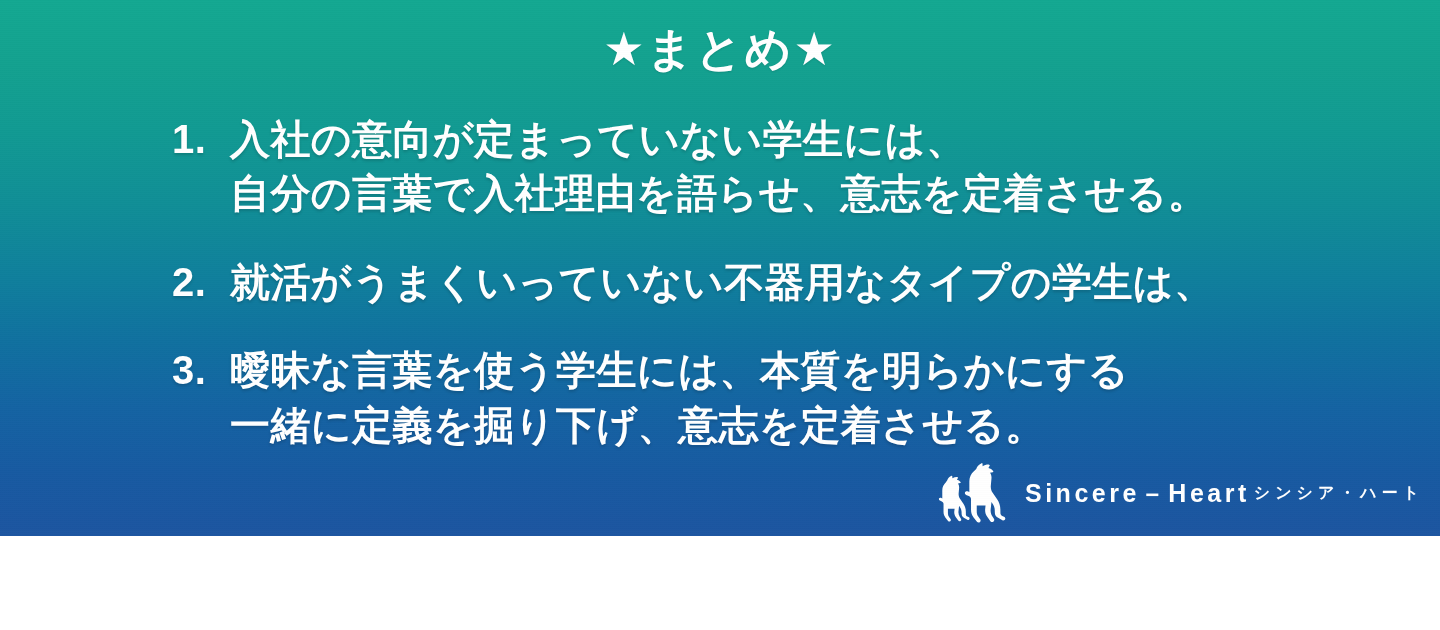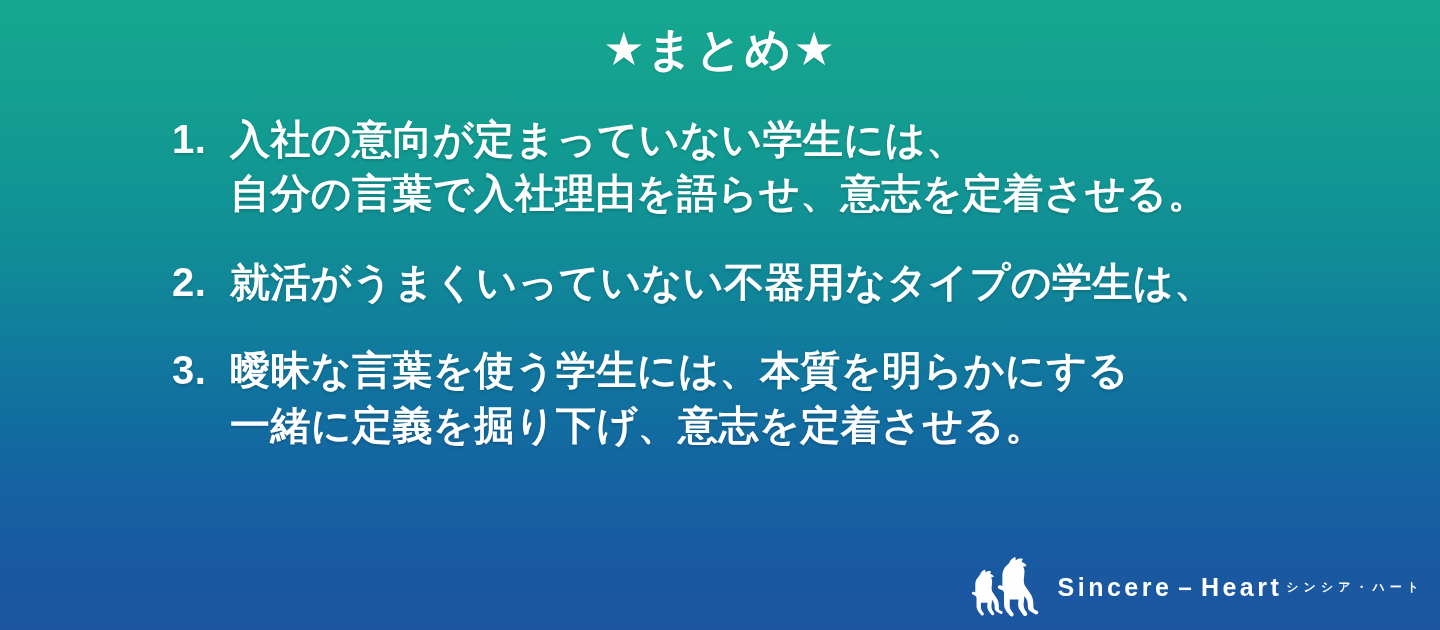--- a/index.html
+++ b/index.html
@@ -10,21 +10,21 @@
   body {
     width: 1440px;
     height: 630px;
     overflow: hidden;
     font-family: "Liberation Sans", "DejaVu Sans", sans-serif;
   }
 
   .slide {
     position: relative;
     width: 1440px;
-    height: 630px;
+    height: 536px;
     box-sizing: border-box;
     background: linear-gradient(180deg,
                 #13a891 0%,
                 #13a18f 12%,
                 #119a92 24%,
                 #108e96 38%,
                 #0f7f9c 52%,
                 #10709f 64%,
                 #1463a2 76%,
                 #175aa1 88%,
@@ -126,21 +126,21 @@
     color: #ffffff;
     font-size: 25px;
     font-weight: 700;
     letter-spacing: 3.5px;
     line-height: 1;
     white-space: nowrap;
   }
 
   .brand-kana {
     color: #ffffff;
-    font-size: 12px;
+    font-size: 16px;
     font-weight: 700;
     letter-spacing: 5px;
     line-height: 1;
     white-space: nowrap;
     text-align: center;
   }
 </style>
 </head>
 <body>
 

